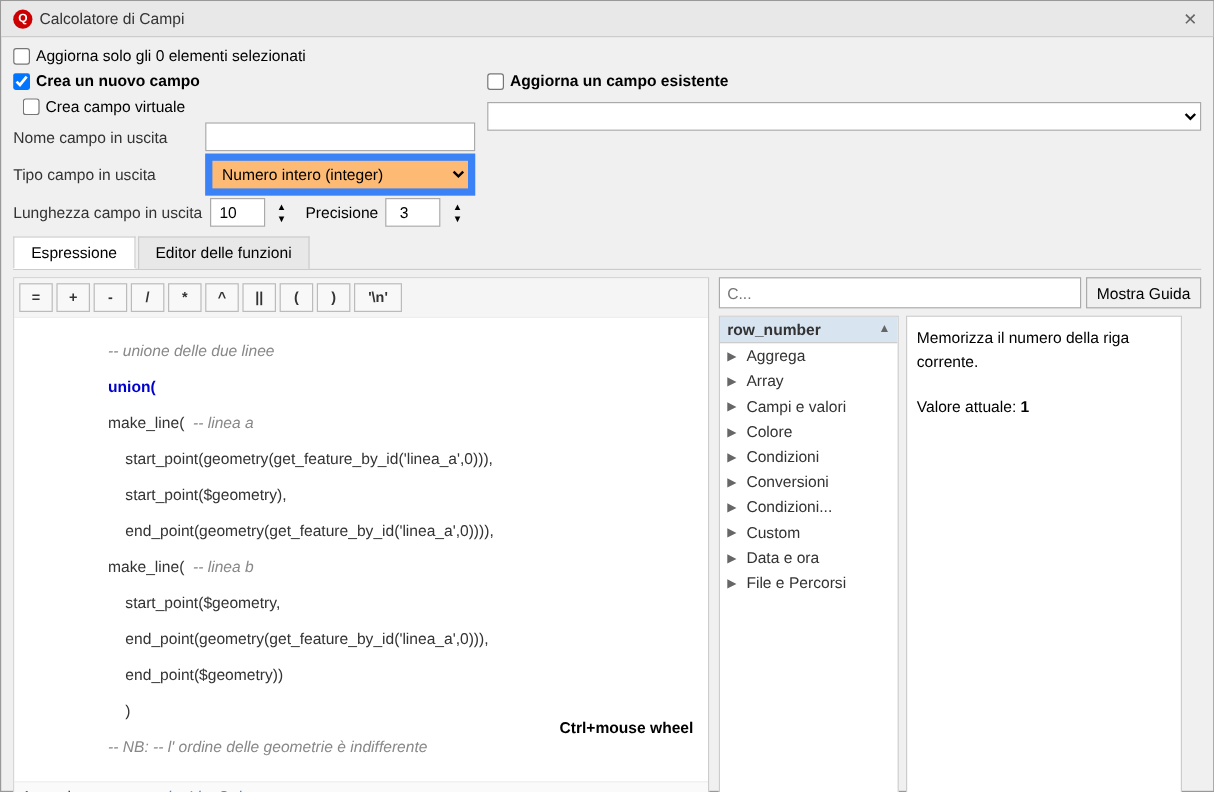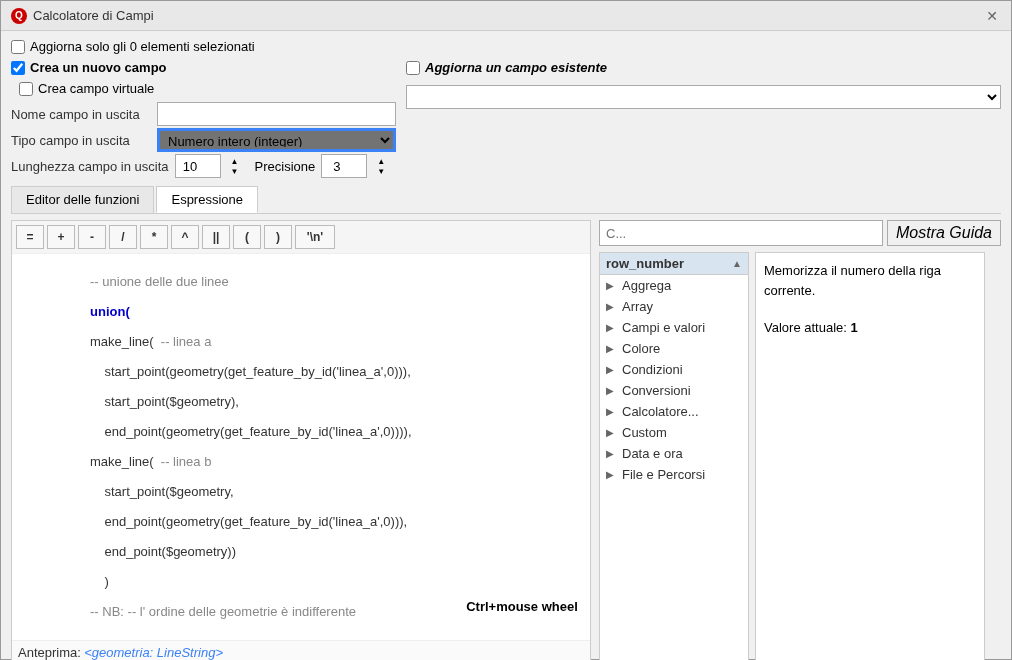--- a/index.html
+++ b/index.html
@@ -13,52 +13,52 @@
     .titlebar-title { font-size: 13px; color: #333; }
     .close-btn { width: 18px; height: 18px; cursor: pointer; color: #666; font-size: 14px; display: flex; align-items: center; justify-content: center; }
     
     .content { flex: 1; padding: 8px 10px; display: flex; flex-direction: column; gap: 6px; }
     
     .top-bar { display: flex; align-items: center; gap: 8px; }
     
     .two-columns { display: flex; gap: 10px; }
     .left-panel { flex: 0 0 385px; }
     .right-panel { flex: 1; }
-    .field-row { display: flex; align-items: center; gap: 6px; margin-bottom: 2px; }
+    .field-row { display: flex; align-items: center; gap: 20px; margin-bottom: 2px; }
     .field-label { min-width: 140px; color: #333; white-space: nowrap; }
     .field-input { flex: 1; height: 24px; border: 1px solid #aaa; background: white; padding: 2px 4px; font-size: 13px; }
-    .field-select { flex: 1; height: 24px; border: 3px solid #3b82f6; background: #737373; padding: 2px 4px; font-size: 13px; }
+    .field-select { flex: 1; height: 35px; border: 6px solid #3b82f6; background: #fdba74; padding: 2px 4px; font-size: 13px; }
     
     .checkbox-label { display: flex; align-items: center; gap: 5px; cursor: pointer; }
     input[type="checkbox"] { width: 14px; height: 14px; cursor: pointer; }
     .update-dropdown { width: 100%; height: 24px; border: 1px solid #aaa; background: white; padding: 2px 4px; font-size: 13px; margin-top: 30px; }
     
     .tabs { display: flex; border-bottom: 1px solid #ccc; margin-bottom: 0; }
     .tab { padding: 5px 14px; border: 1px solid #ccc; border-bottom: none; background: #e8e8e8; cursor: pointer; margin-right: 2px; font-size: 13px; }
     .tab.active { background: white; border-bottom: 1px solid white; z-index: 1; }
     
     .main-area { display: flex; gap: 8px; flex: 1; }
     
     .expression-panel { flex: 0 0 580px; display: flex; flex-direction: column; border: 1px solid #ccc; background: white; }
     
     .toolbar { display: flex; align-items: center; gap: 3px; padding: 4px; border-bottom: 1px solid #eee; background: #f5f5f5; flex-wrap: wrap; }
     .toolbar-btn { width: 28px; height: 24px; border: 1px solid #bbb; background: #f8f8f8; cursor: pointer; display: flex; align-items: center; justify-content: center; font-size: 12px; font-weight: bold; color: #333; }
     
     .expression-text { flex: 1; padding: 6px; font-family: 'Courier New', monospace; font-size: 12px; color: #333; overflow: auto; background: white; white-space: pre-wrap; }
-    .expression-comment { color: #888; }
+    .expression-comment { color: #888; font-style: italic; }
     .expression-keyword { color: #0000cc; font-weight: bold; text-align: center; }
     .expression-preview { padding: 4px 6px; border-top: 1px solid #eee; background: #fafafa; color: #555; font-size: 12px; }
     .preview-label { color: #333; }
     .preview-value { color: #3b82f6; font-style: italic; }
     
     .right-section { flex: 1; display: flex; flex-direction: column; gap: 6px; }
     
     .search-row { display: flex; gap: 4px; align-items: center; }
     .search-input { flex: 1; height: 26px; border: 1px solid #aaa; padding: 2px 6px; font-size: 13px; background: white; }
-    .guide-btn { height: 26px; padding: 0 8px; border: 1px solid #aaa; background: #f0f0f0; cursor: pointer; font-size: 16px; white-space: nowrap; font-style: italic; }
+    .guide-btn { height: 26px; padding: 0 8px; border: 1px solid #aaa; background: #f0f0f0; cursor: pointer; font-size: 13px; white-space: nowrap; }
     
     .functions-list { flex: 1; border: 1px solid #ccc; background: white; overflow-y: auto; }
     .list-item { display: flex; align-items: center; padding: 3px 6px; cursor: pointer; color: #333; }
     .list-item-arrow { width: 12px; color: #666; font-size: 10px; margin-right: 4px; }
     .list-header { display: flex; align-items: center; padding: 3px 6px; background: #d8e4f0; font-weight: bold; color: #333; border-bottom: 1px solid #ccc; }
     
     .info-panel { border: 1px solid #ccc; background: white; padding: 8px; min-width: 200px; max-width: 230px; font-size: 12px; line-height: 1.5; }
     .info-bold { font-weight: bold; }
     
     .ctrl-overlay { position: absolute; bottom: 35px; left: 16px; width: 100%; text-align: center; font-size: 80px; font-weight: 900; color: #000; opacity: 1; pointer-events: none; font-family: Arial, sans-serif; line-height: 1; }
@@ -122,33 +122,33 @@
           <span style="display:flex; flex-direction:column;">
             <button class="spin-up">▲</button>
             <button class="spin-down">▼</button>
           </span>
         </div>
       </div>
 
       <div class="right-panel">
         <label class="checkbox-label" style="margin-bottom:6px;">
           <input type="checkbox" style="">
-          <span style="font-weight:bold;font-style:italic;">Aggiorna un campo esistente</span>
+          <span style="font-weight:bold;">Aggiorna un campo esistente</span>
         </label>
         <div style="margin-top:10px;">
           <select class="update-dropdown" style="margin-top:0; width:100%; height:24px; border:1px solid #aaa; background:white;">
             <option></option>
           </select>
         </div>
       </div>
     </div>
 
     <div class="tabs">
+      <div class="tab active">Espressione</div>
       <div class="tab">Editor delle funzioni</div>
-      <div class="tab active">Espressione</div>
     </div>
 
     <div class="main-area" style="flex:1; min-height:0;">
 
       <div class="expression-panel">
 
         <div class="toolbar">
           <button class="toolbar-btn">=</button>
           <button class="toolbar-btn">+</button>
           <button class="toolbar-btn">-</button>
@@ -215,21 +215,21 @@
             <div class="list-item">
               <span class="list-item-arrow">▶</span>
               <span>Condizioni</span>
             </div>
             <div class="list-item">
               <span class="list-item-arrow">▶</span>
               <span>Conversioni</span>
             </div>
             <div class="list-item">
               <span class="list-item-arrow">▶</span>
-              <span>Calcolatore...</span>
+              <span>Condizioni...</span>
             </div>
             <div class="list-item">
               <span class="list-item-arrow">▶</span>
               <span>Custom</span>
             </div>
             <div class="list-item">
               <span class="list-item-arrow">▶</span>
               <span>Data e ora</span>
             </div>
             <div class="list-item">

